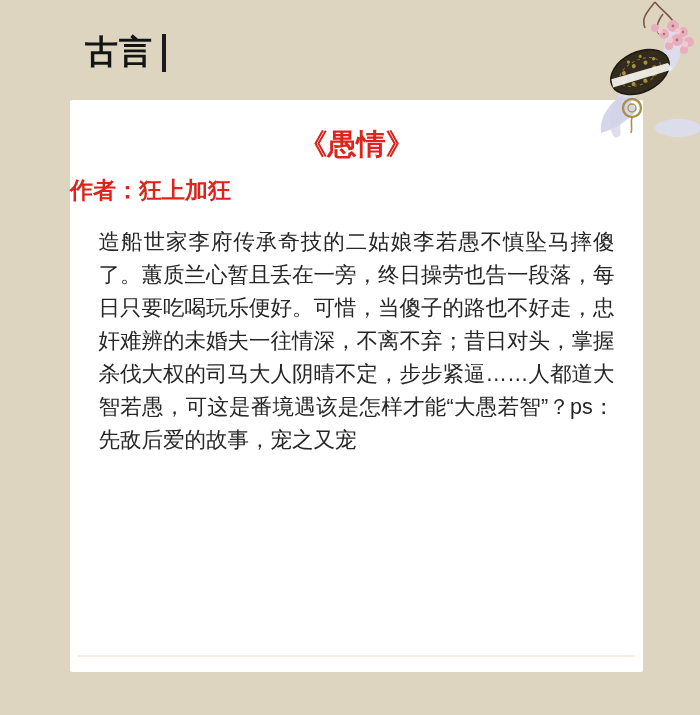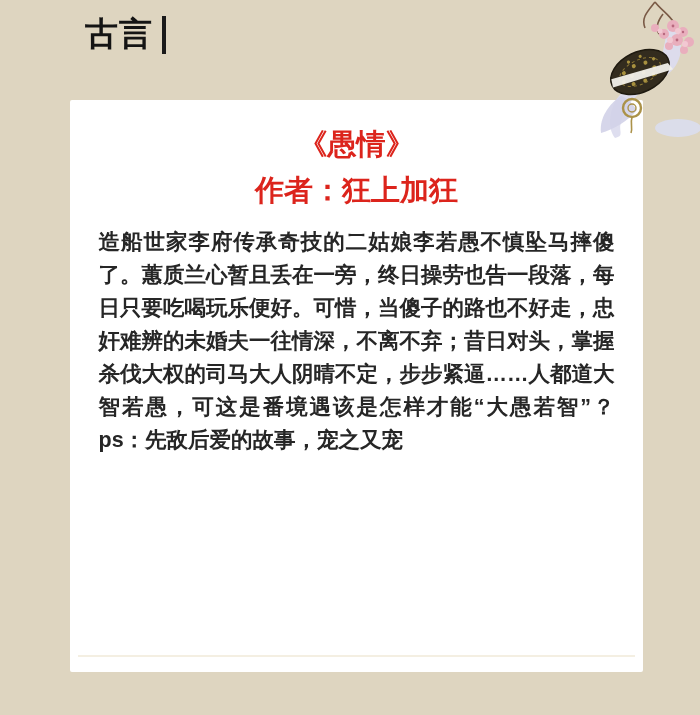--- a/index.html
+++ b/index.html
@@ -5,21 +5,21 @@
   html,body{margin:0;padding:0;}
   .page{
     position:relative;
     width:700px;height:715px;
     background:#ded5c0;
     overflow:hidden;
     font-family:"Liberation Sans","DejaVu Sans",sans-serif;
   }
   
   .header{
-    position:absolute;left:85px;top:12px;
+    position:absolute;left:85px;top:30px;
     display:flex;align-items:center;
     font-weight:bold;font-size:33px;color:#141414;
     letter-spacing:1px;white-space:nowrap;
   }
   .hdr-divider{
     display:inline-block;
     width:4px;height:38px;
     background:#1a1a1a;
     margin:0 11px 0 9px;
   }
@@ -38,33 +38,32 @@
     box-sizing:border-box;
     padding-top:26px;
     z-index:2;
   }
   .title{
     text-align:center;
     font-size:29px;line-height:37px;
     font-weight:bold;color:#dc241c;
   }
   .author{
-    text-align:center;
-    font-size:29px;line-height:37px;
+    font-size:23px;line-height:37px;
     font-weight:bold;color:#dc241c;
     margin-top:9px;
   }
   .synopsis{
     margin:17px auto 0 auto;
     width:516px;
     font-size:21.5px;line-height:33px;
     color:#262626;
     text-align:justify;
     overflow-wrap:break-word;
-    font-weight:700;
+    font-weight:400;
   }
   .faint-line{
     position:absolute;
     left:8px;right:8px;bottom:15px;
     height:2px;
     background:#f4efe2;
   }
 </style>
 </head>
 <body>

